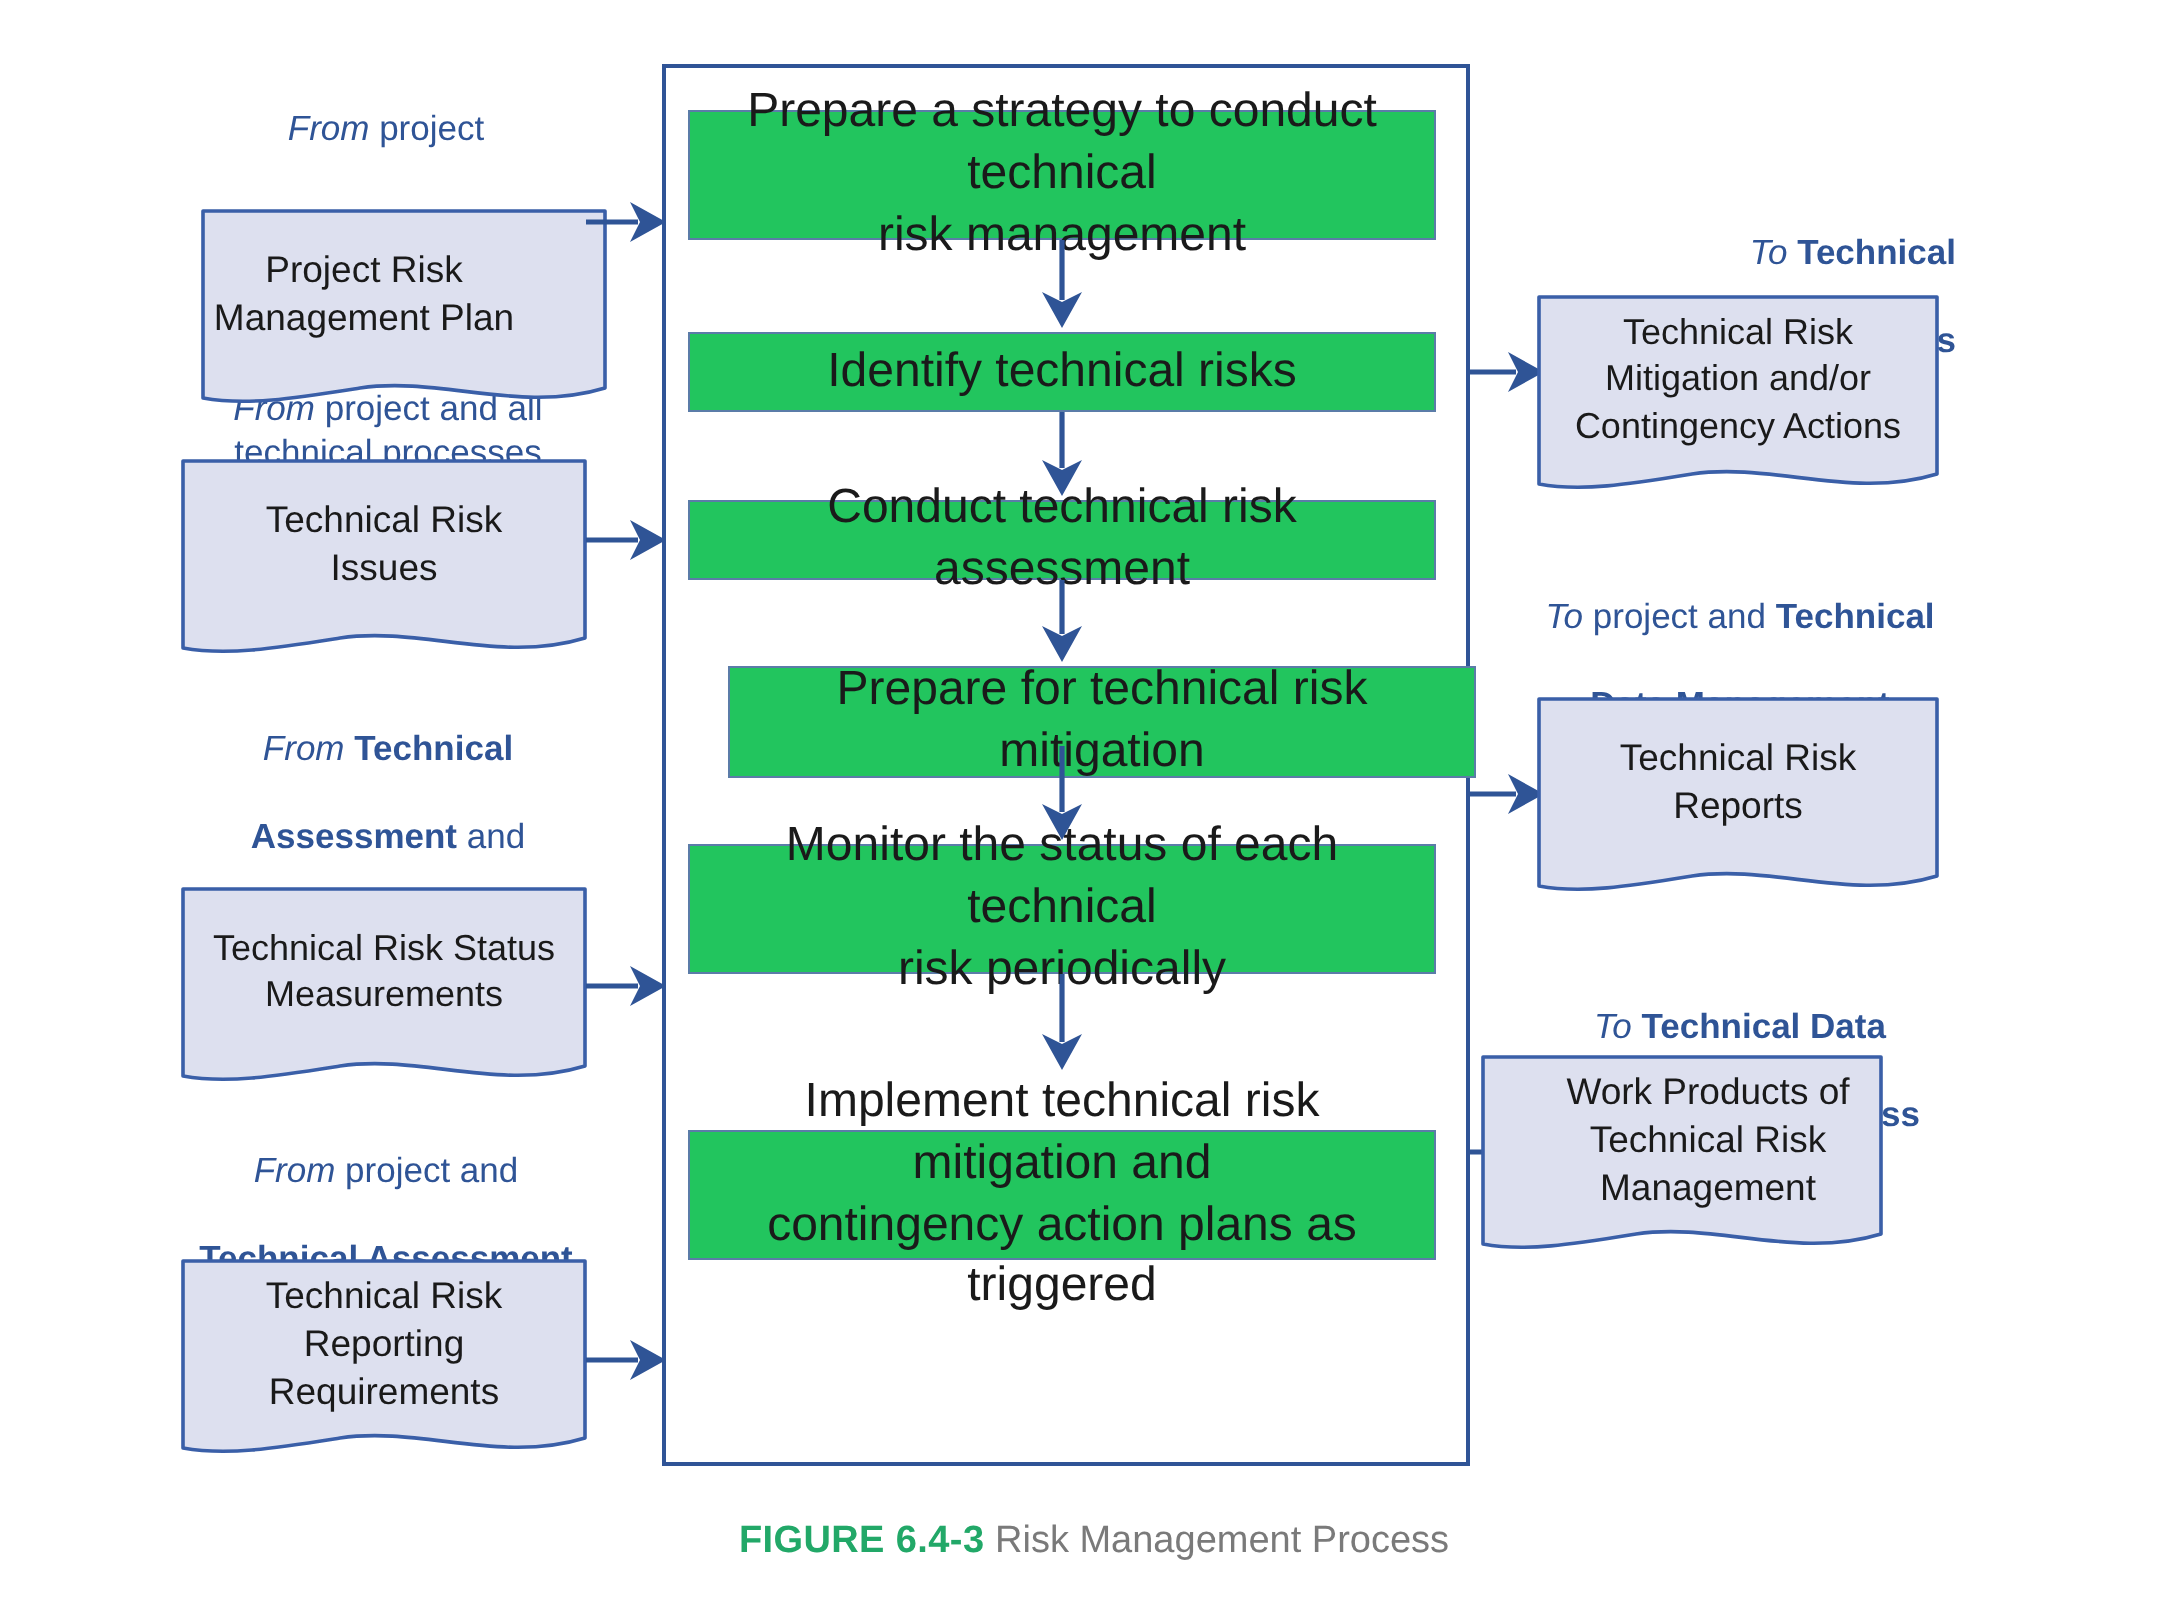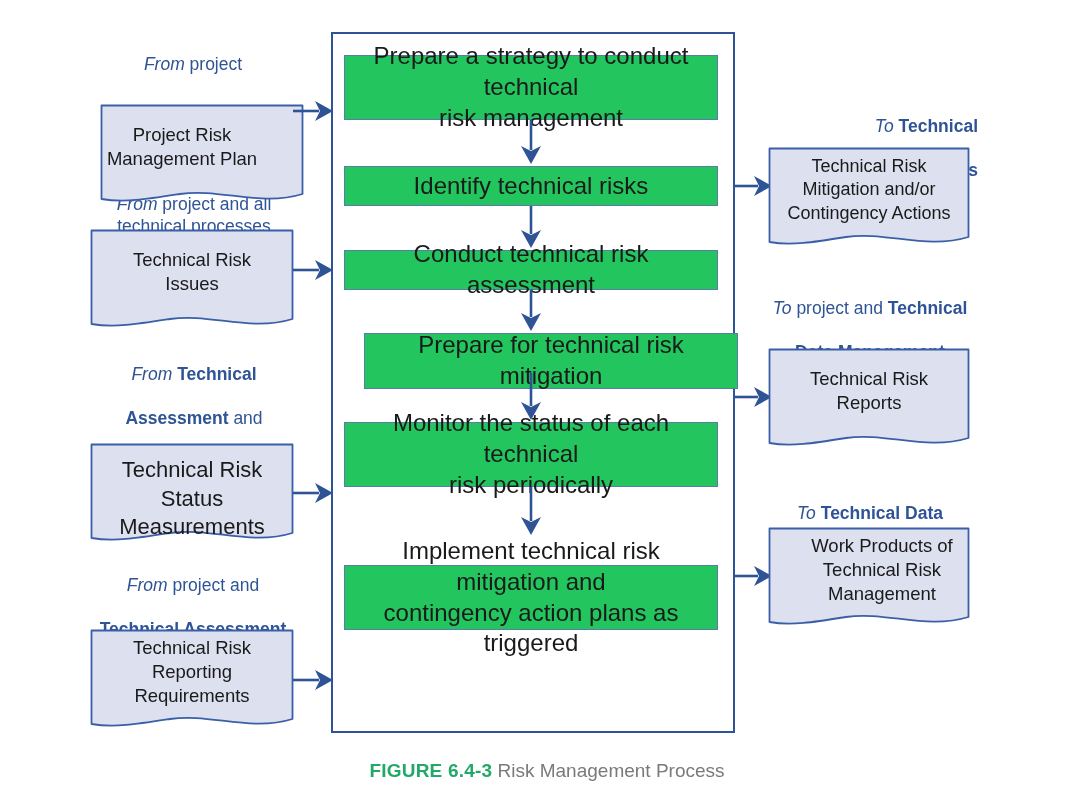--- a/index.html
+++ b/index.html
@@ -137,21 +137,21 @@
       <path d="M1.5,1.5 H202.5 V90 C160,103 120,84 80,90 C48,95 24,99 1.5,95 Z" fill="#dde0ef" stroke="#3a5fa8" stroke-width="1.8" stroke-linejoin="round"></path>
     </svg>
     <div class="doc-text" style="height:86px;">Technical Risk
 Issues</div>
   </div>
 
   <div class="doc-wrap" style="left:90px; top:443px; width:204px; height:104px;">
     <svg width="204" height="104" viewBox="0 0 204 104">
       <path d="M1.5,1.5 H202.5 V90 C160,103 120,84 80,90 C48,95 24,99 1.5,95 Z" fill="#dde0ef" stroke="#3a5fa8" stroke-width="1.8" stroke-linejoin="round"></path>
     </svg>
-    <div class="doc-text" style="height:86px; font-size:22px;margin-top:13px;">Technical Risk Status
+    <div class="doc-text" style="height:86px; font-size:18px;">Technical Risk Status
 Measurements</div>
   </div>
 
   <div class="doc-wrap" style="left:90px; top:629px; width:204px; height:104px;">
     <svg width="204" height="104" viewBox="0 0 204 104">
       <path d="M1.5,1.5 H202.5 V90 C160,103 120,84 80,90 C48,95 24,99 1.5,95 Z" fill="#dde0ef" stroke="#3a5fa8" stroke-width="1.8" stroke-linejoin="round"></path>
     </svg>
     <div class="doc-text" style="height:86px;">Technical Risk
 Reporting
 Requirements</div>
@@ -246,21 +246,21 @@
   </div>
 
   <div class="doc-wrap" style="left:768px; top:348px; width:202px; height:104px;">
     <svg width="202" height="104" viewBox="0 0 202 104">
       <path d="M1.5,1.5 H200.5 V90 C158,103 118,84 78,90 C47,95 23,99 1.5,95 Z" fill="#dde0ef" stroke="#3a5fa8" stroke-width="1.8" stroke-linejoin="round"></path>
     </svg>
     <div class="doc-text" style="height:86px;">Technical Risk
 Reports</div>
   </div>
 
-  <div class="doc-wrap" style="left:768px; top:527px; width:228px; height:104px;">
+  <div class="doc-wrap" style="left:740px; top:527px; width:228px; height:104px;">
     <svg width="202" height="104" viewBox="0 0 202 104">
       <path d="M1.5,1.5 H200.5 V90 C158,103 118,84 78,90 C47,95 23,99 1.5,95 Z" fill="#dde0ef" stroke="#3a5fa8" stroke-width="1.8" stroke-linejoin="round"></path>
     </svg>
     <div class="doc-text" style="height:86px;">Work Products of
 Technical Risk
 Management</div>
   </div>
 
   <div id="figure-caption">
     <span class="fignum">FIGURE 6.4-3</span><span>&nbsp;</span><span class="figtitle">Risk Management Process</span>

